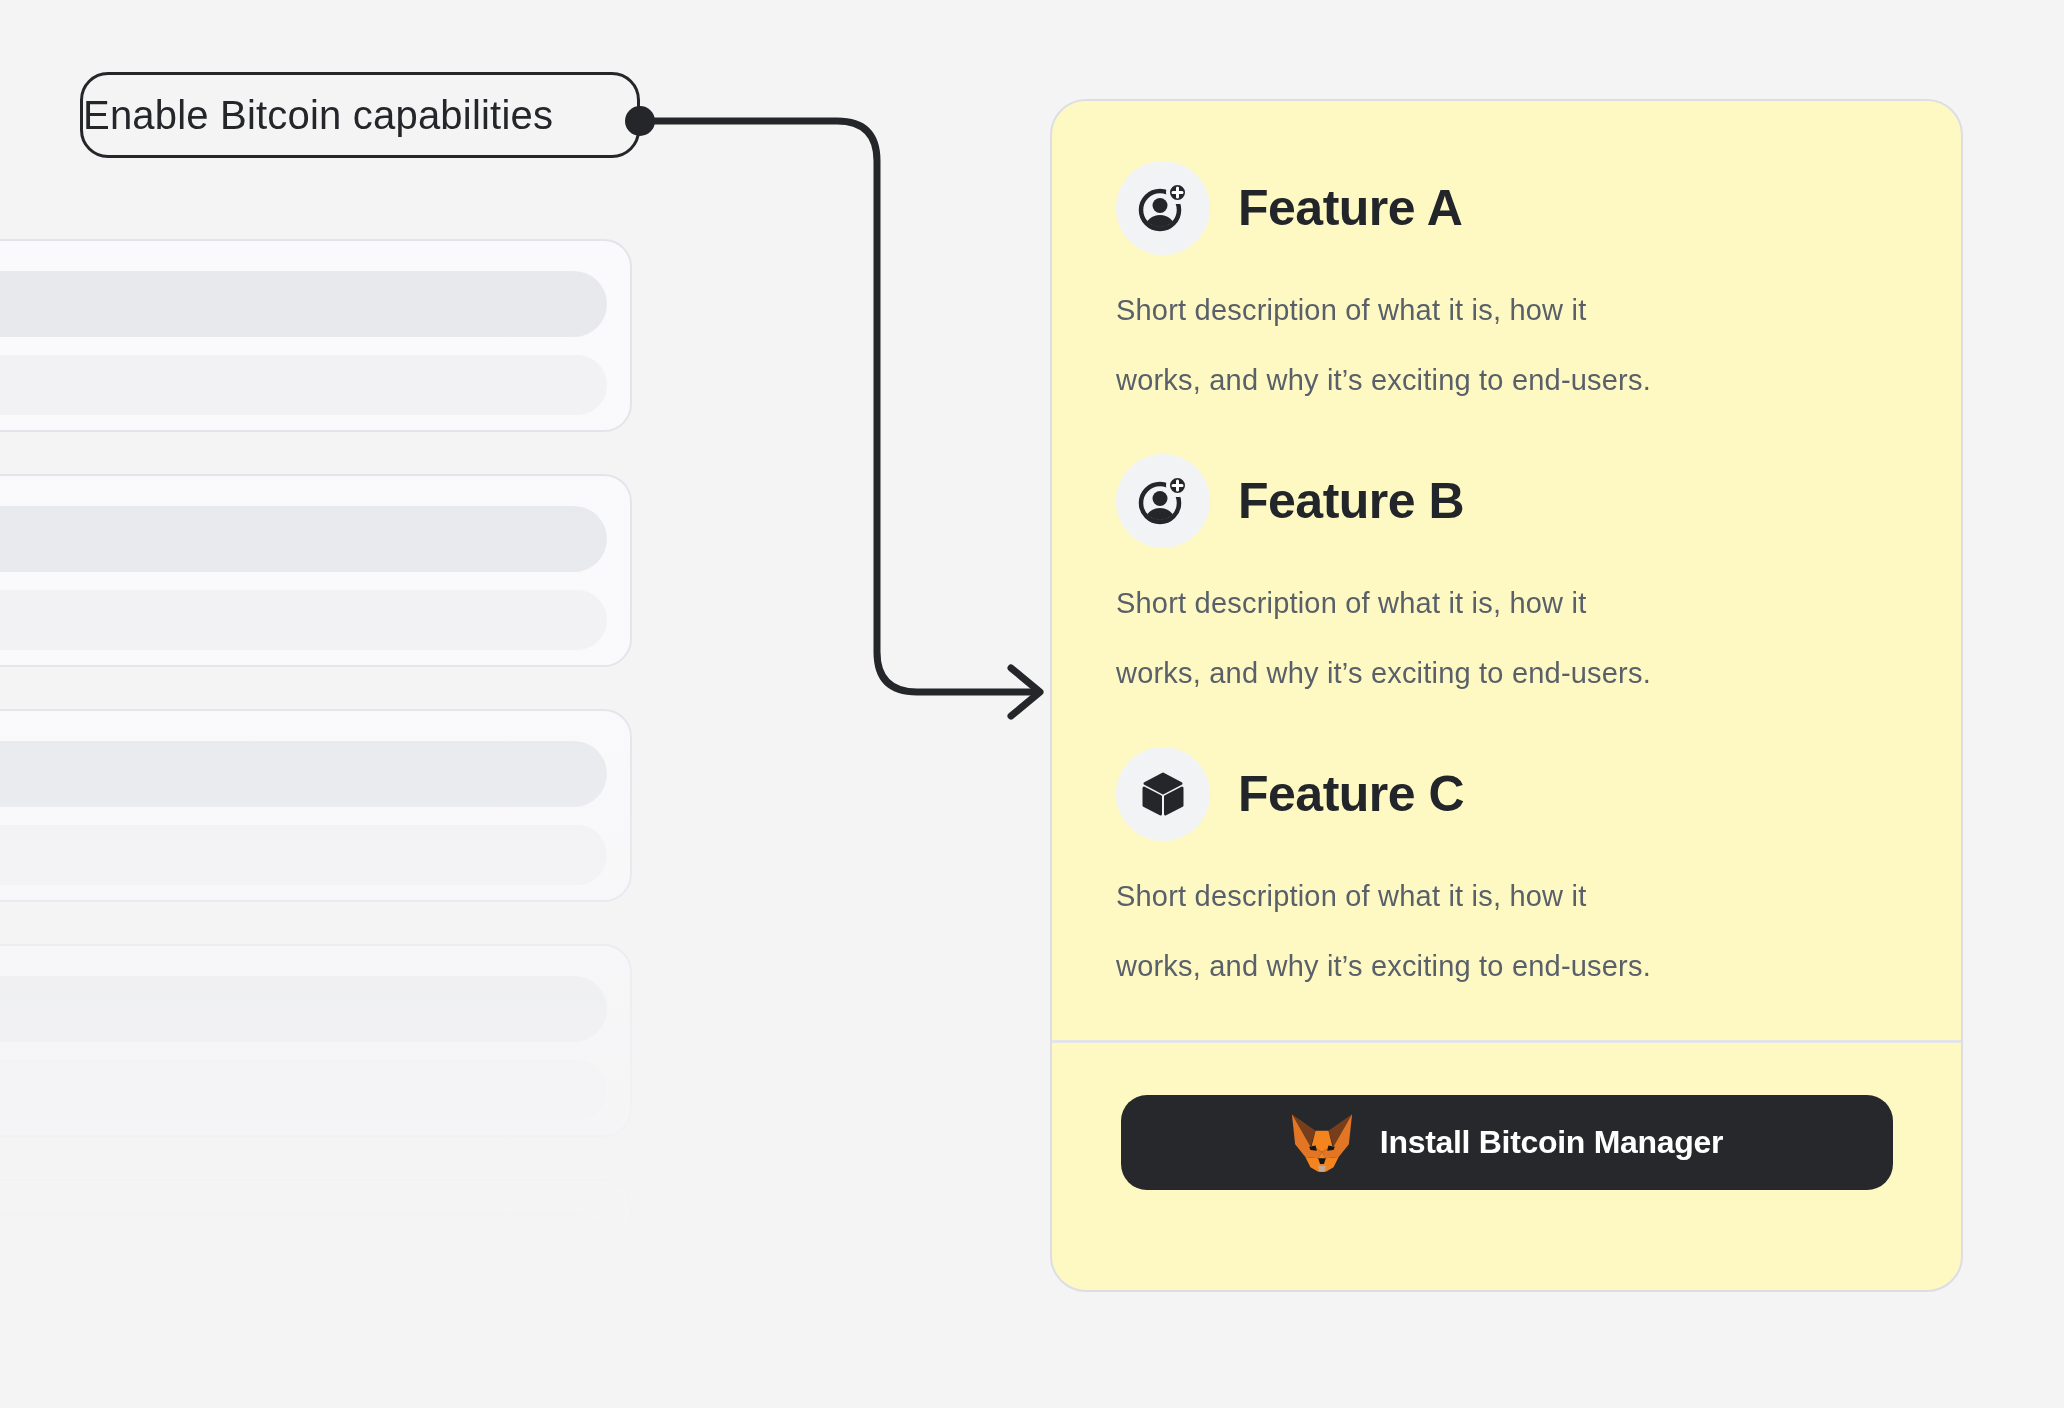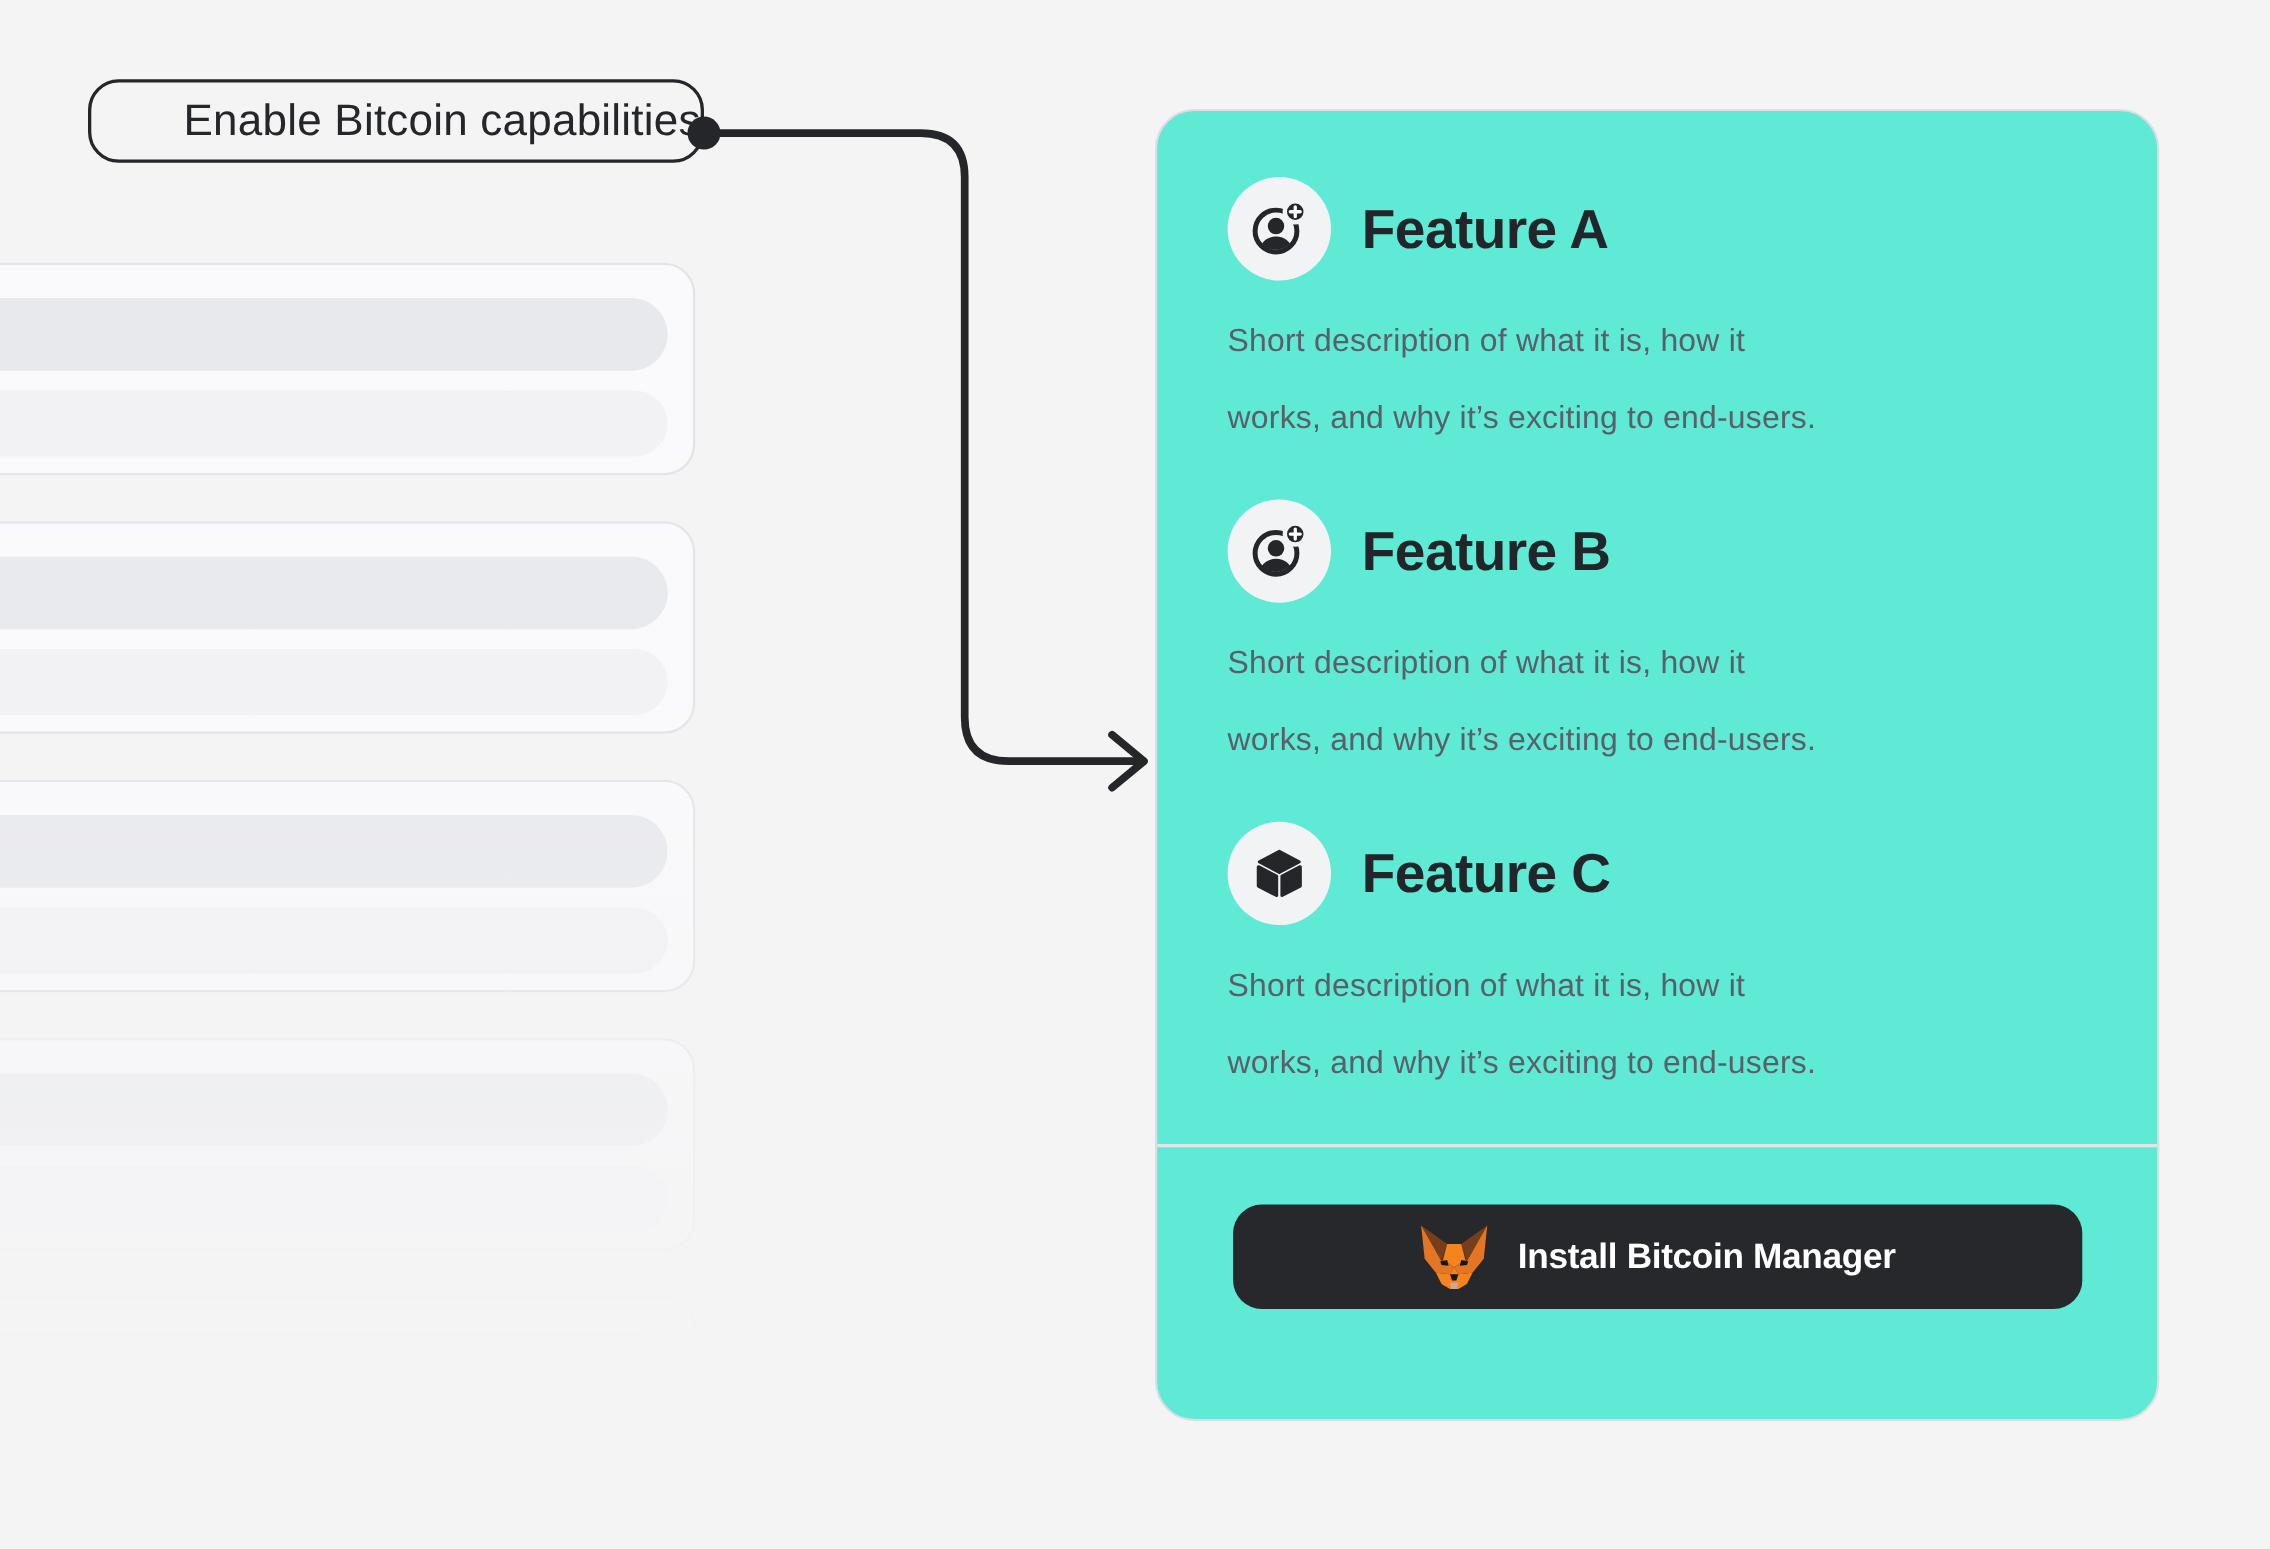--- a/index.html
+++ b/index.html
@@ -27,34 +27,34 @@
       rgba(244,244,245,0.08) 40%,
       rgba(244,244,245,0.40) 57%,
       rgba(244,244,245,0.62) 64%,
       rgba(244,244,245,0.88) 77%,
       rgba(244,244,245,0.98) 86%,
       #f4f4f5 100%);
   }
 
   
   .callout{
-    position:absolute;left:80px;top:72px;width:560px;height:76px;
+    position:absolute;left:80px;top:72px;width:560px;height:86px;
     border:3.5px solid #24262a;border-radius:28px;box-sizing:border-box;
-    display:flex;align-items:center;justify-content:flex-end;
+    display:flex;align-items:center;justify-content:flex-start;
     background:#f4f4f5;
     font-size:40px;font-weight:500;color:#24262a;letter-spacing:0.2px;
   }
 
   
   .connector{position:absolute;left:600px;top:80px;}
 
   
   .feature-card{
     position:absolute;left:1050px;top:99px;width:913px;height:1193px;
-    background:#5eead4;border:2.5px solid #dcdee3;border-radius:36px;
+    background:#fef9c3;border:2.5px solid #dcdee3;border-radius:36px;
     box-sizing:border-box;display:flex;flex-direction:column;
   }
   .features{padding:60px 60px 0 64px;}
   .feature-row{display:flex;align-items:center;gap:28px;height:94px;margin:0 0 20px 0;}
   .icon-circle{
     width:94px;height:94px;border-radius:50%;background:#f2f3f5;flex:0 0 auto;
     display:flex;align-items:center;justify-content:center;
   }
   .feature-title{margin:0;font-size:50px;font-weight:700;color:#222529;letter-spacing:-0.5px;}
   .feature-desc{

